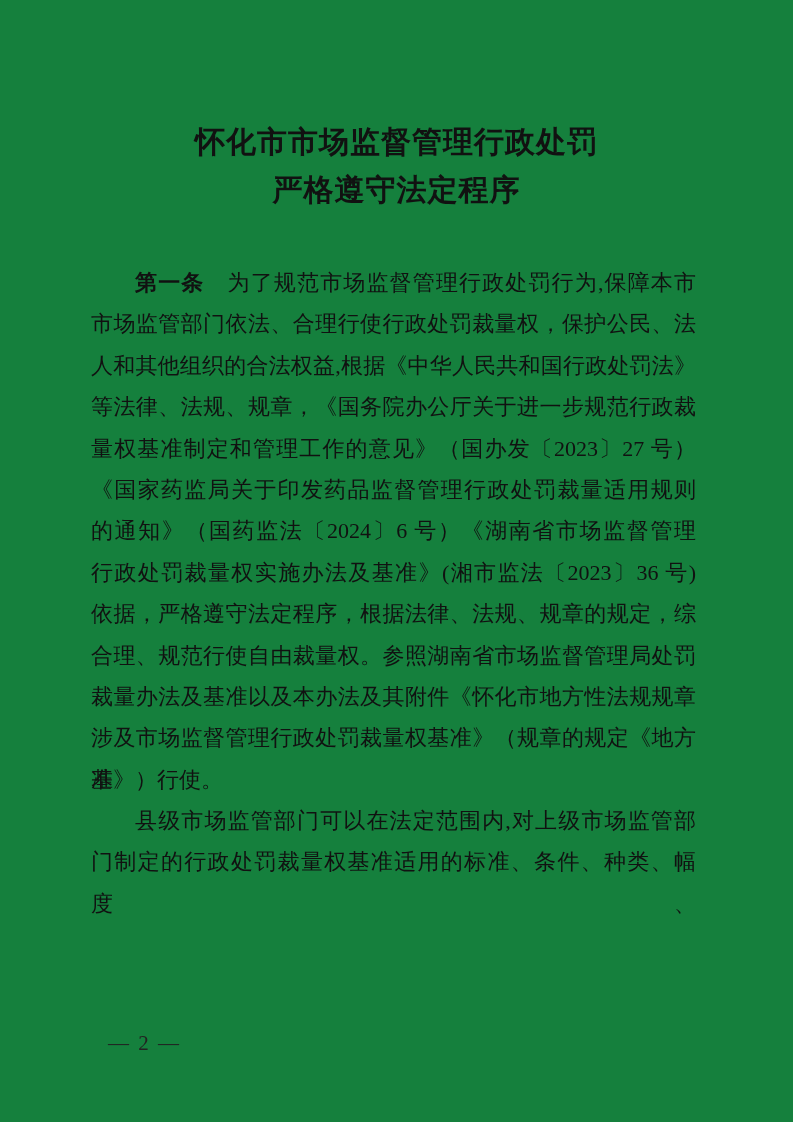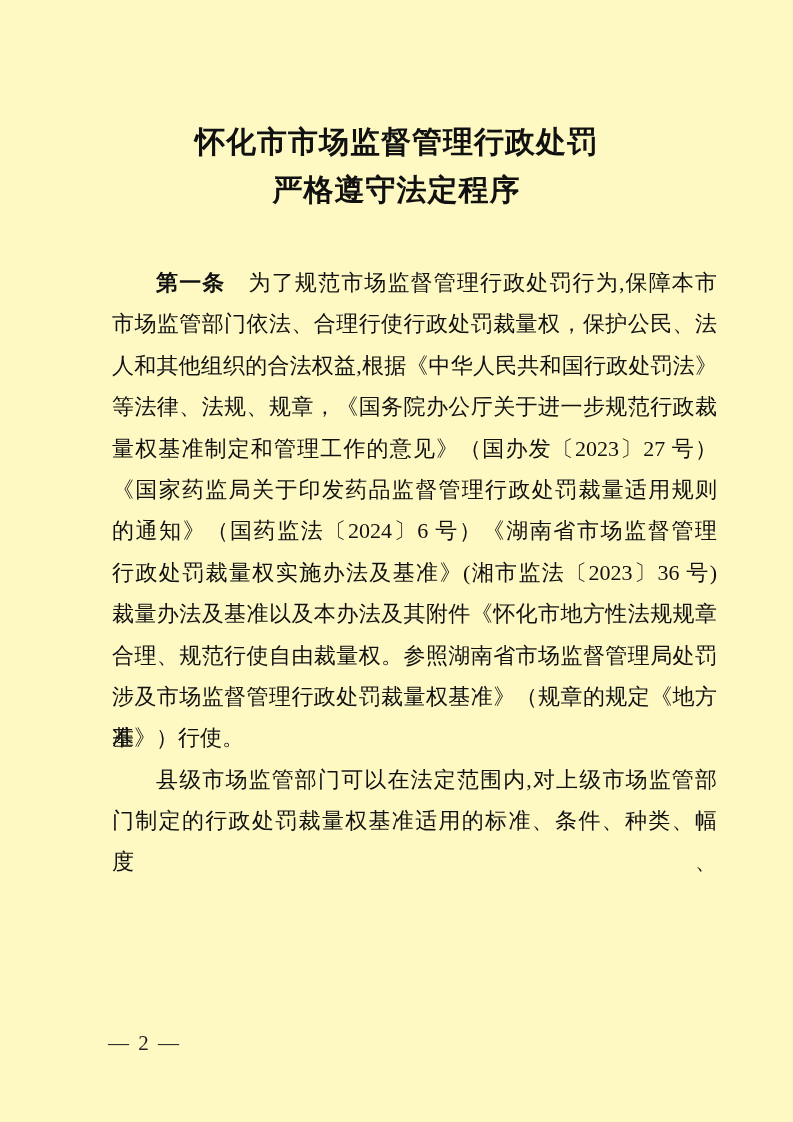--- a/index.html
+++ b/index.html
@@ -4,40 +4,40 @@
 <style>
   html, body {
     margin: 0;
     padding: 0;
     background: #ffffff;
   }
   .page {
     position: relative;
     width: 793px;
     height: 1122px;
-    background: #fef9c3;
+    background: #15803d;
     color: #111111;
     font-family: "Liberation Serif", "DejaVu Serif", serif;
     overflow: hidden;
   }
   .title-block {
     position: absolute;
     top: 118px;
     left: 0;
     width: 793px;
     text-align: center;
     font-size: 30px;
     line-height: 48px;
     font-weight: bold;
     letter-spacing: 1px;
   }
   .body-block {
     position: absolute;
     top: 262px;
-    left: 112px;
+    left: 91px;
     width: 605px;
     font-size: 22px;
   }
   .line {
     height: 41.4px;
     line-height: 41.4px;
     text-align: justify;
     text-align-last: justify;
     letter-spacing: 0;
   }
@@ -73,22 +73,23 @@
 
   <div class="body-block">
       <div class="line ind"><b>第一条</b>　为了规范市场监督管理行政处罚行为,保障本市</div>
       <div class="line">市场监管部门依法、合理行使行政处罚裁量权，保护公民、法</div>
       <div class="line">人和其他组织的合法权益,根据《中华人民共和国行政处罚法》</div>
       <div class="line">等法律、法规、规章，《国务院办公厅关于进一步规范行政裁</div>
       <div class="line">量权基准制定和管理工作的意见》（国办发〔2023〕27 号）</div>
       <div class="line">《国家药监局关于印发药品监督管理行政处罚裁量适用规则</div>
       <div class="line">的通知》（国药监法〔2024〕6 号）《湖南省市场监督管理</div>
       <div class="line">行政处罚裁量权实施办法及基准》(湘市监法〔2023〕36 号)</div>
+      <div class="line">依据，严格遵守法定程序，根据法律、法规、规章的规定，综</div>
+      <div class="line">合理、规范行使自由裁量权。参照湖南省市场监督管理局处罚</div>
       <div class="line">裁量办法及基准以及本办法及其附件《怀化市地方性法规规章</div>
-      <div class="line">合理、规范行使自由裁量权。参照湖南省市场监督管理局处罚</div>
       <div class="line">涉及市场监督管理行政处罚裁量权基准》（规章的规定《地方基</div>
       <div class="line noj">准》）行使。</div>
       <div class="line ind">县级市场监管部门可以在法定范围内,对上级市场监管部</div>
       <div class="line">门制定的行政处罚裁量权基准适用的标准、条件、种类、幅度、</div>
     </div>
 
   <div class="page-number">— 2 —</div>
 
 </div>
 

